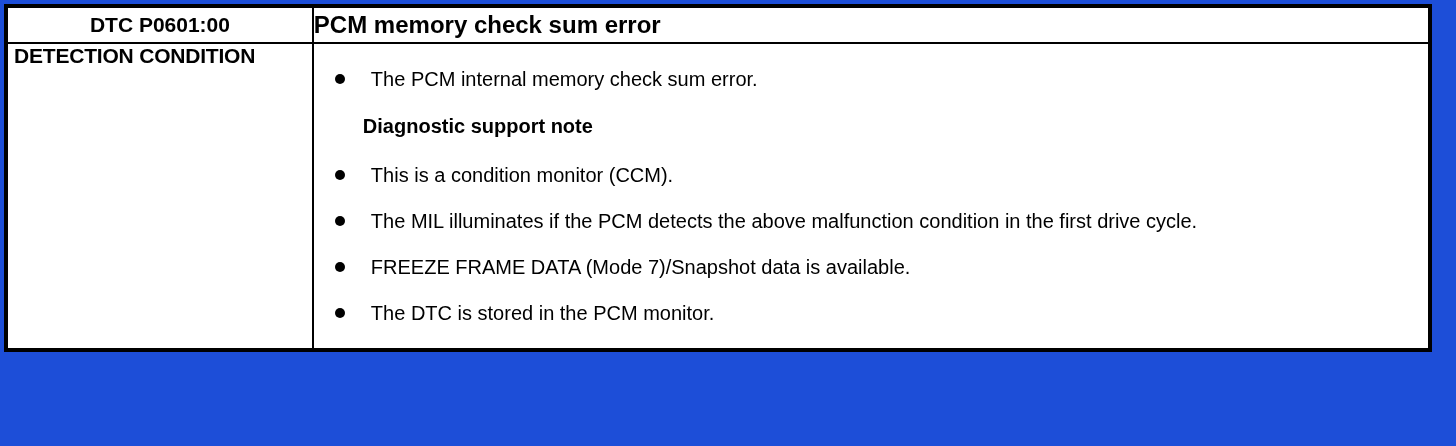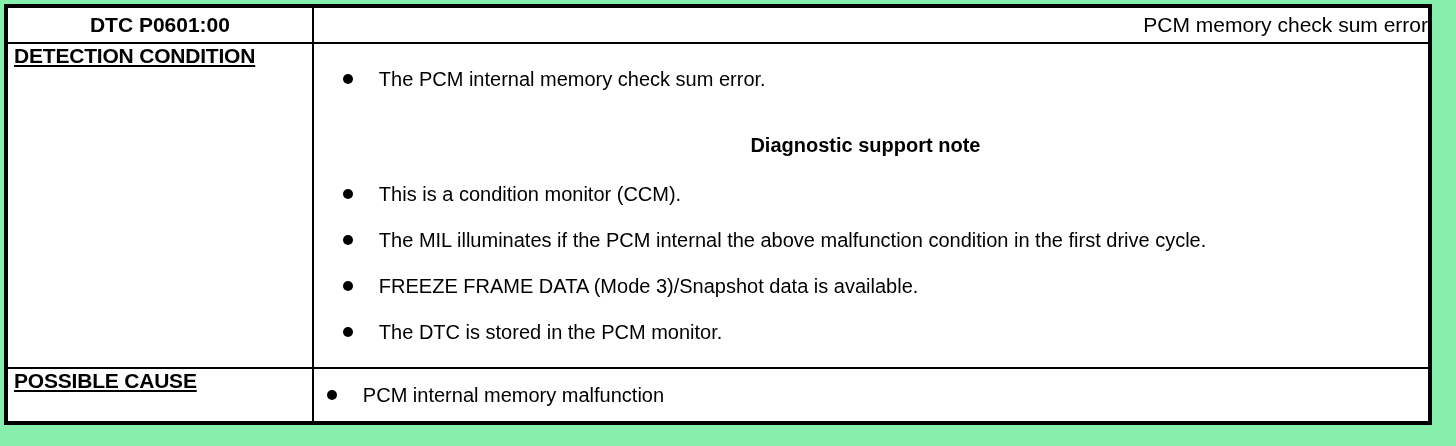--- a/index.html
+++ b/index.html
@@ -12,21 +12,21 @@
     height: 446px;
     font-family: "Liberation Sans", sans-serif;
     color: #000000;
     overflow: hidden;
   }
 
   .sheet {
     position: relative;
     width: 1456px;
     height: 446px;
-    background: #86efac;
+    background: #1d4ed8;
   }
 
   
   .dtc-table {
     position: absolute;
     left: 4px;
     top: 4px;
     width: 1428px;
     border-collapse: collapse;
     table-layout: fixed;
@@ -49,52 +49,51 @@
     height: 34px;
   }
   .hdr-code {
     text-align: center;
     font-weight: bold;
     font-size: 21px;
     line-height: 34px;
     white-space: nowrap;
   }
   .hdr-title {
-    text-align: right;
-    font-weight: normal;
-    font-size: 21px;
+    text-align: left;
+    font-weight: bold;
+    font-size: 24px;
     line-height: 34px;
     white-space: nowrap;
   }
 
   
   .cell-label {
     vertical-align: middle;
-    text-decoration: underline;
   }
   .label-text {
     font-weight: bold;
     font-size: 21px;
     padding-left: 6px;
     white-space: nowrap;
     letter-spacing: -0.2px;
   }
 
   
   .cell-body {
     padding: 0;
   }
   .bullets {
     margin: 0;
     padding: 12px 14px 12px 0;
   }
   .bullet-row {
     display: flex;
     align-items: flex-start;
-    padding: 9px 16px;
+    padding: 9px 8px;
   }
   .bullet-row.tight { padding: 7px 0; }
 
   .bullet-dot {
     flex: 0 0 auto;
     width: 36px;
     display: flex;
     justify-content: center;
     padding-top: 9px;
   }
@@ -112,23 +111,22 @@
     flex: 1 1 auto;
     font-size: 20px;
     line-height: 28px;
     padding-left: 13px;
     padding-right: 10px;
   }
   .bullet-text.bold { font-weight: bold; }
 
   .note-row {
     display: flex;
-    align-items: center;
+    align-items: flex-start;
     padding: 10px 0 12px 0;
-    flex-direction: column;
   }
 
   .row-cause .bullets { padding: 8px 14px 8px 0; }
   .row-cause .bullet-row { padding: 4px 0; }
 </style>
 </head>
 <body>
 
 <div class="sheet">
 
@@ -161,47 +159,34 @@
               <span class="bullet-text bold">Diagnostic support note</span>
             </div>
 
             <div class="bullet-row">
               <span class="bullet-dot"></span>
               <span class="bullet-text">This is a condition monitor (CCM).</span>
             </div>
 
             <div class="bullet-row">
               <span class="bullet-dot"></span>
-              <span class="bullet-text">The MIL illuminates if the PCM internal the above malfunction condition in the first drive cycle.</span>
+              <span class="bullet-text">The MIL illuminates if the PCM detects the above malfunction condition in the first drive cycle.</span>
             </div>
 
             <div class="bullet-row">
               <span class="bullet-dot"></span>
-              <span class="bullet-text">FREEZE FRAME DATA (Mode 3)/Snapshot data is available.</span>
+              <span class="bullet-text">FREEZE FRAME DATA (Mode 7)/Snapshot data is available.</span>
             </div>
 
             <div class="bullet-row">
               <span class="bullet-dot"></span>
               <span class="bullet-text">The DTC is stored in the PCM monitor.</span>
             </div>
 
           </div>
         </td>
       </tr>
 
-      <tr class="row-cause">
-        <td class="cell-label">
-          <div class="label-text">POSSIBLE CAUSE</div>
-        </td>
-        <td class="cell-body">
-          <div class="bullets">
-            <div class="bullet-row tight">
-              <span class="bullet-dot"></span>
-              <span class="bullet-text">PCM internal memory malfunction</span>
-            </div>
-          </div>
-        </td>
-      </tr>
 
     </tbody>
   </table>
 
 </div>
 
 </body></html>

